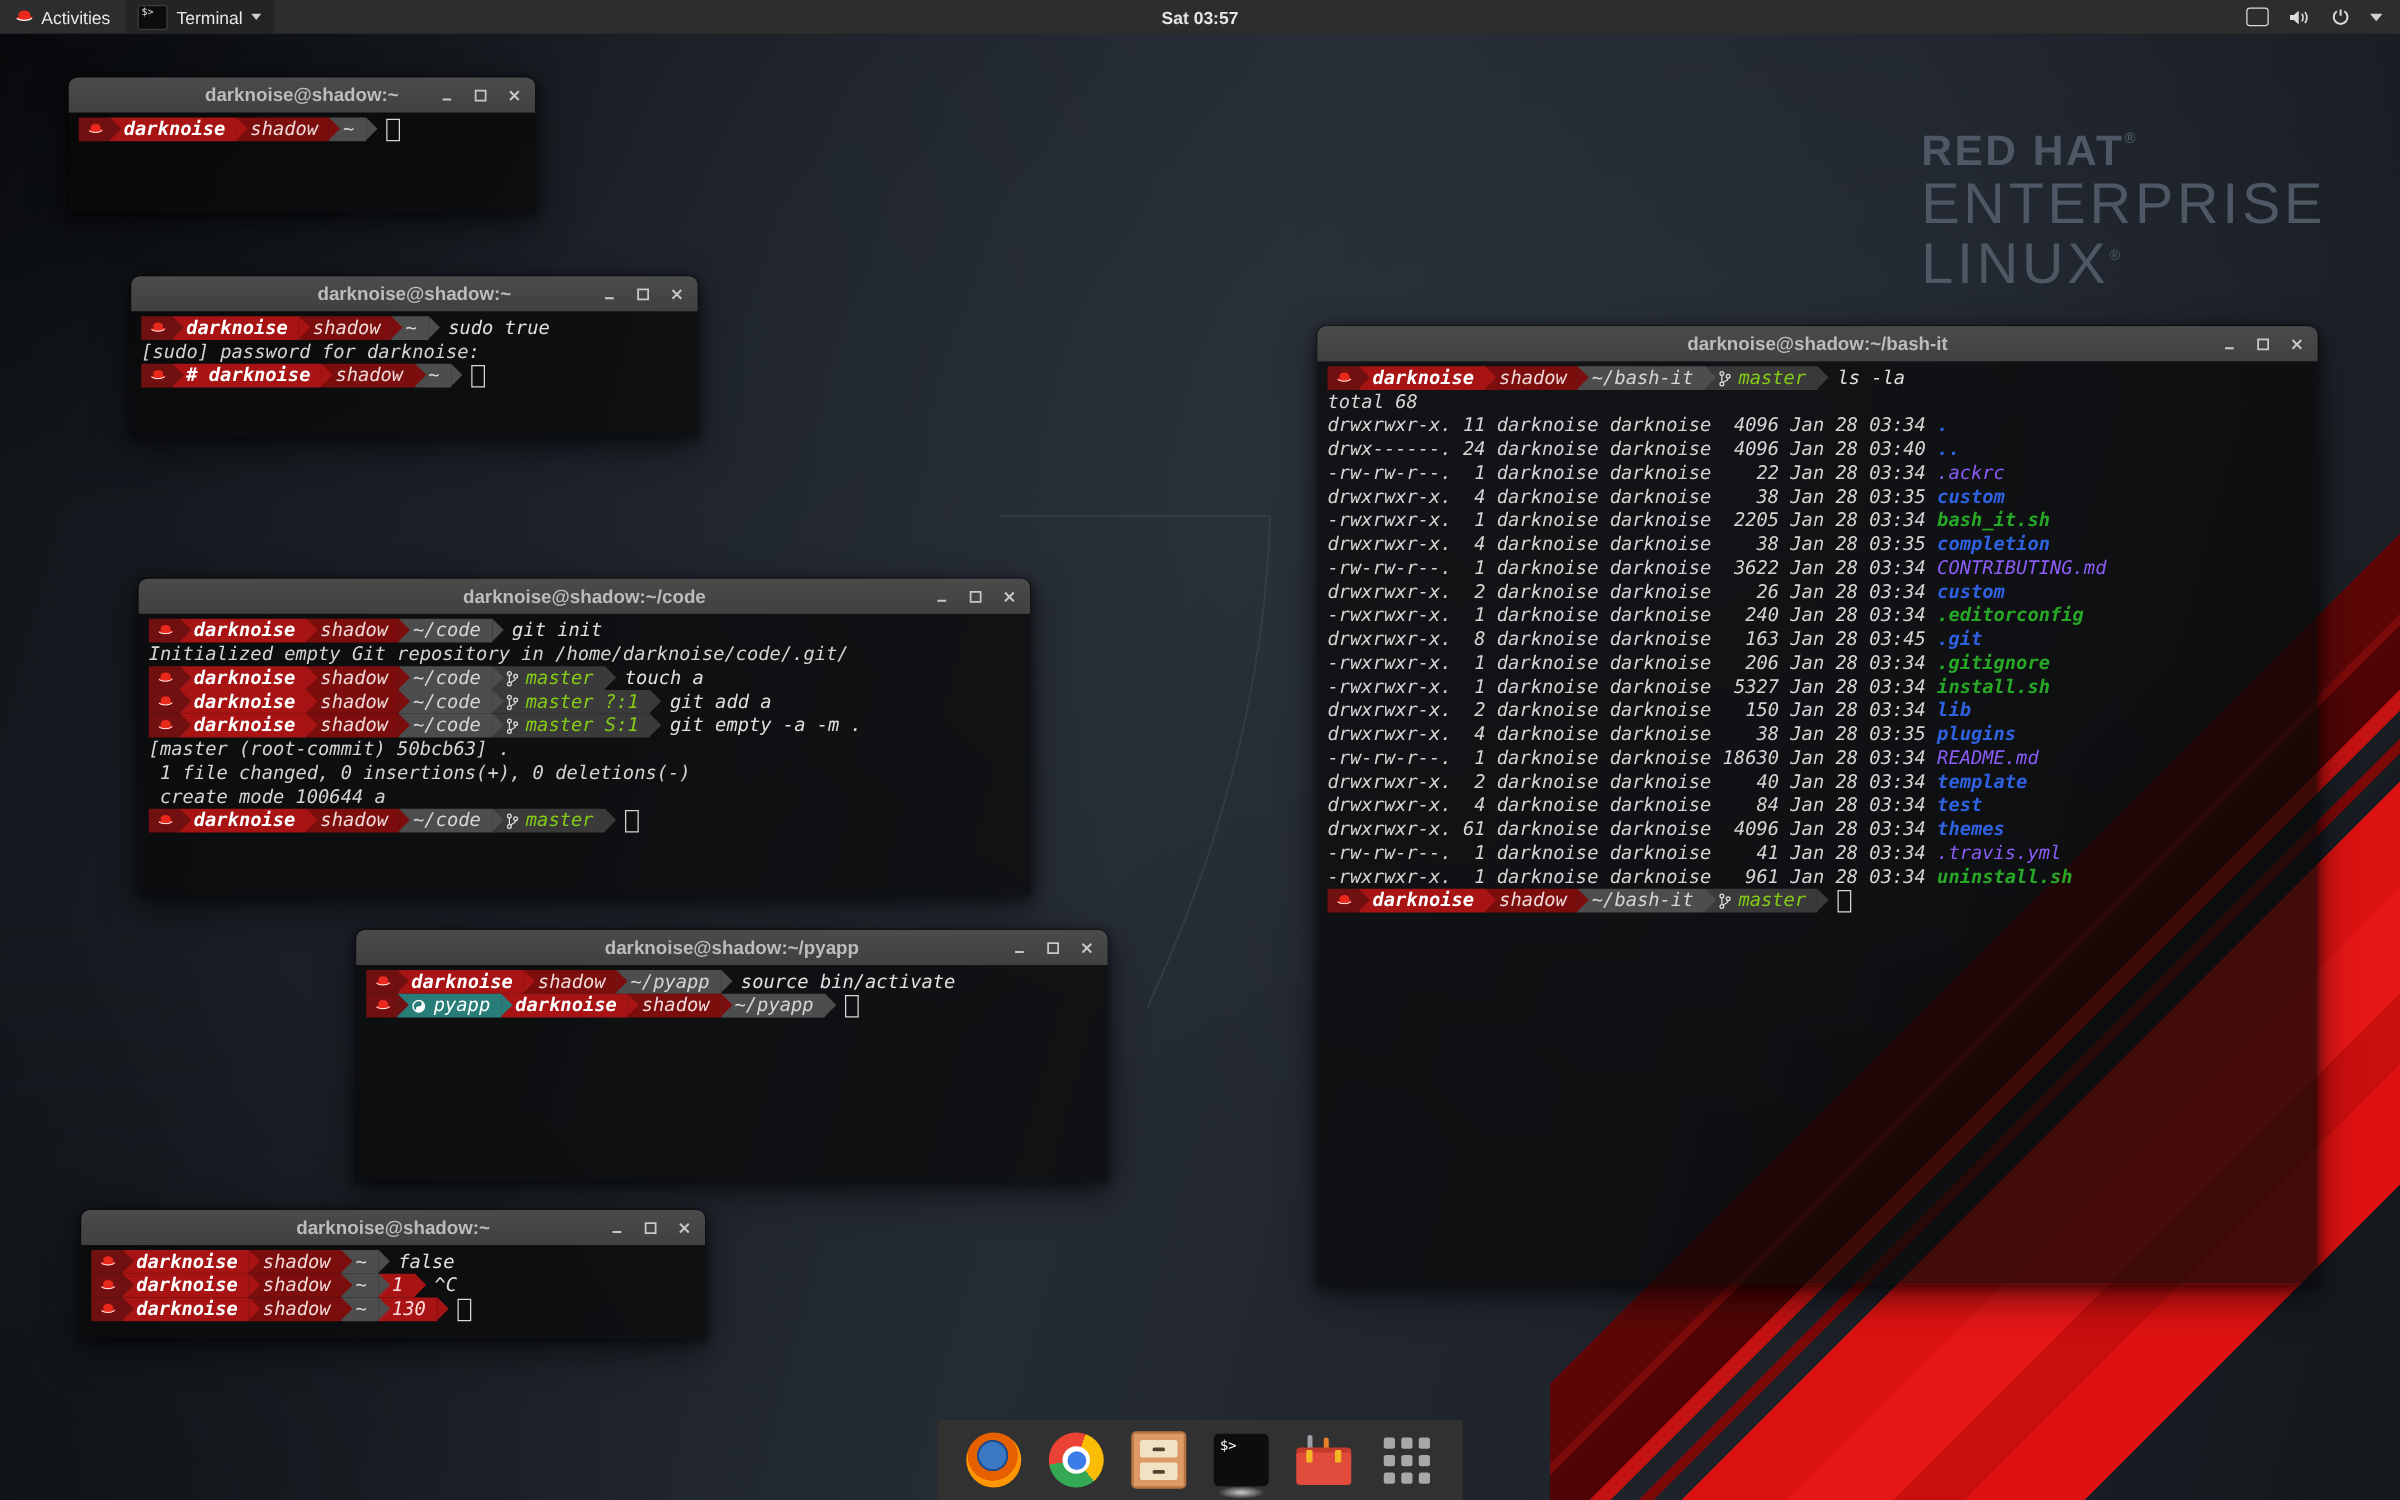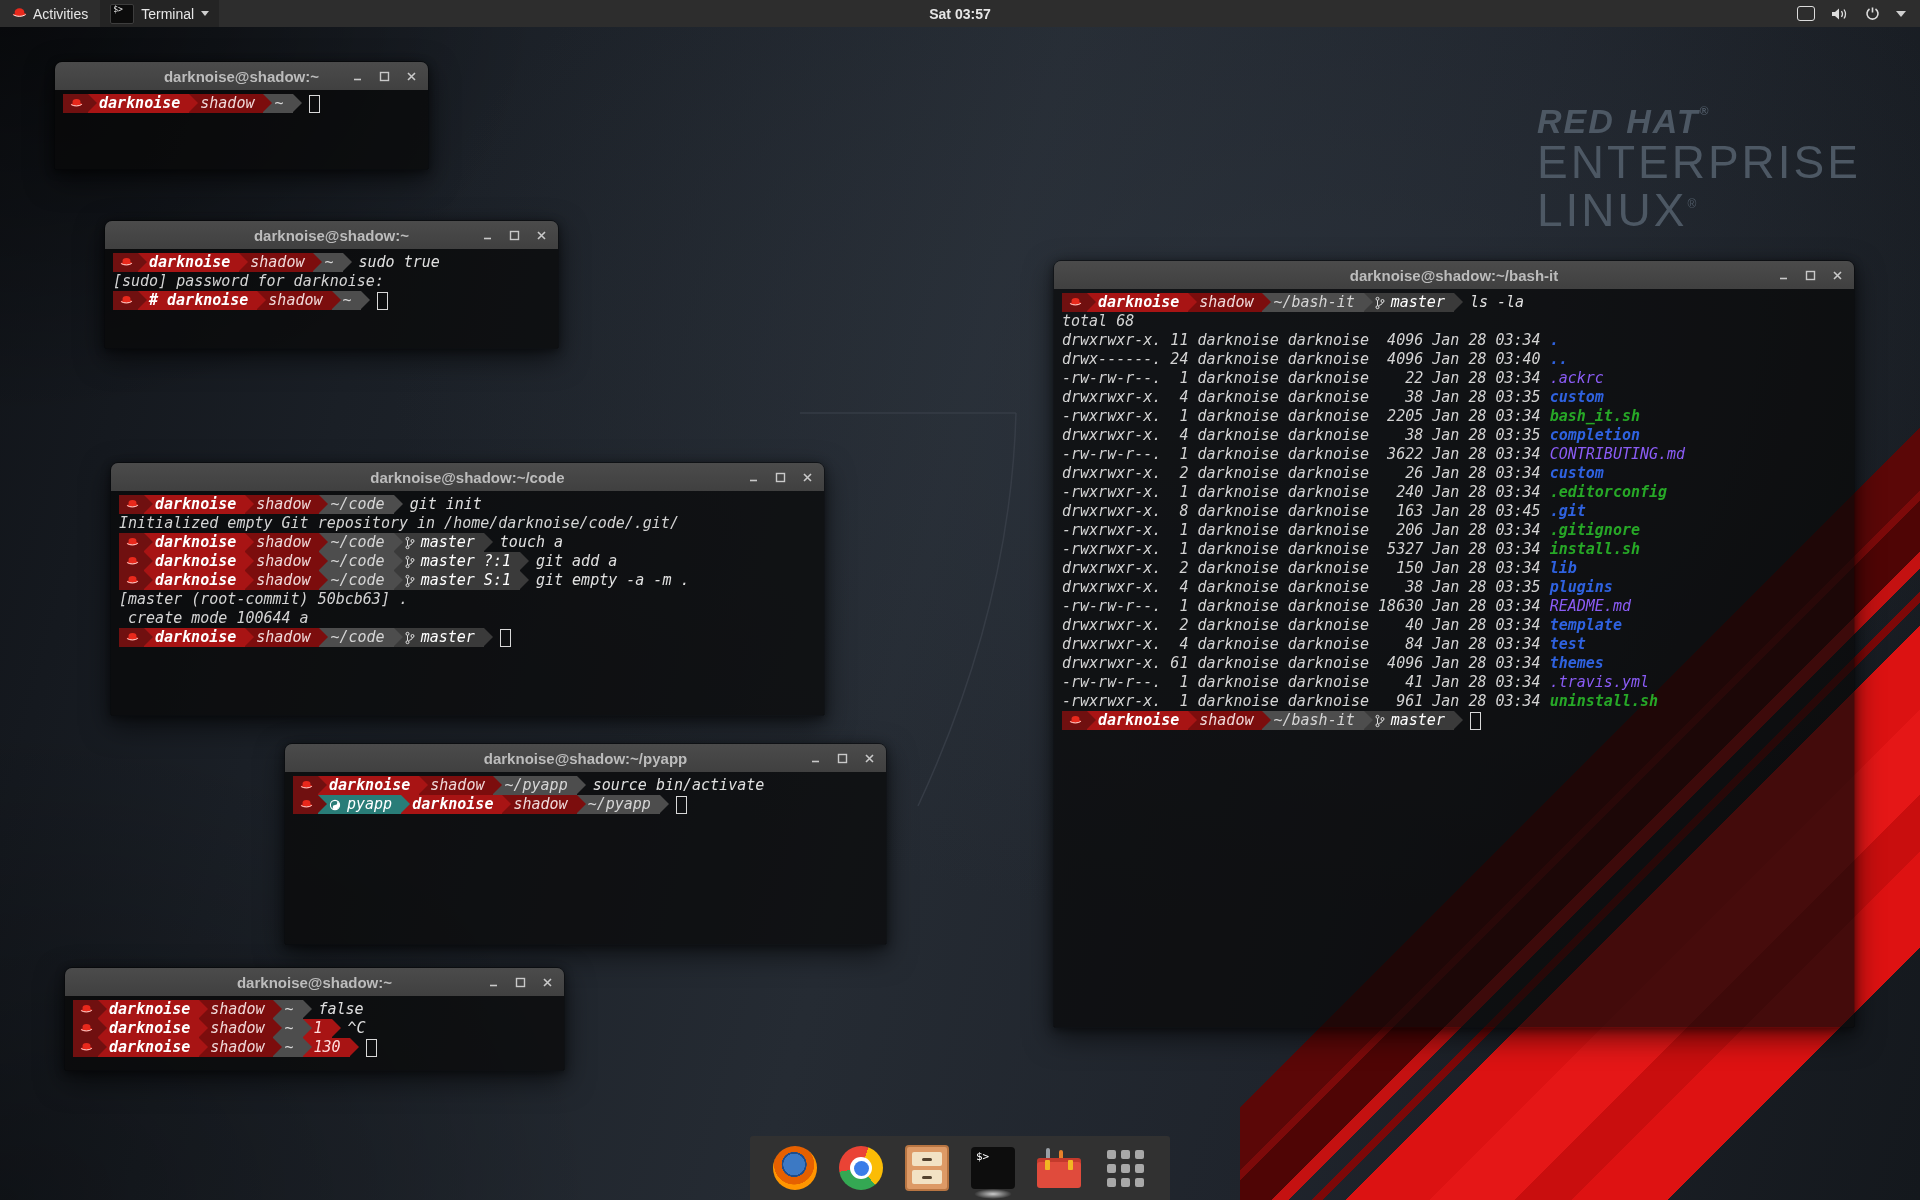--- a/index.html
+++ b/index.html
@@ -28,21 +28,21 @@
       #7c0808 616px,#7c0808 624px,
       rgba(0,0,0,0) 624px,rgba(0,0,0,0) 640px,
       #dc1212 640px,#dc1212 700px,
       #e51717 700px,#e51717 760px,
       #c90e0e 760px,#c90e0e 800px,
       #de1212 800px,#de1212 868px,
       rgba(0,0,0,0) 868px);
   }
   
   .rhel-logo{position:absolute;left:1537px;top:104px;z-index:2;color:#4d5864;line-height:1.04;user-select:none;}
-  .rhel-logo .l1{font-size:34px;font-weight:bold;letter-spacing:2px;font-style:italic;}
+  .rhel-logo .l1{font-size:34px;font-weight:bold;letter-spacing:2px;}
   .rhel-logo .l2,.rhel-logo .l3{font-size:46px;font-weight:300;letter-spacing:3px;font-family:"Liberation Sans",sans-serif;}
   .rhel-logo sup{font-size:12px;vertical-align:18px;}
   
   .topbar{position:absolute;left:0;top:0;width:1920px;height:27px;background:#2d2d2d;z-index:10;
     display:flex;align-items:center;color:#e6e6e6;font-size:14px;}
   .tb-left{display:flex;align-items:center;height:100%;}
   .activities{display:flex;align-items:center;gap:6px;padding:0 12px;height:100%;cursor:pointer;}
   .appmenu{display:flex;align-items:center;gap:7px;padding:0 10px;height:100%;background:#242424;cursor:pointer;}
   .mini-term{width:20px;height:18px;background:#0c0c0c;border:1px solid #3d3d3d;border-radius:2px;
     color:#e8e8e8;font-family:"DejaVu Sans Mono",monospace;font-size:8px;line-height:9px;padding-left:2px;}
@@ -65,21 +65,21 @@
   .tline{white-space:pre;height:19px;display:flex;align-items:center;}
   .tline.prompt-line{display:flex;}
   
   .seg{position:relative;display:inline-flex;align-items:center;height:19px;padding:0 9px 0 11px;flex:0 0 auto;}
   .seg::after{content:"";position:absolute;right:-9px;top:0;width:0;height:0;z-index:2;
     border-top:9.5px solid transparent;border-bottom:9.5px solid transparent;border-left:9px solid var(--segbg);}
   .seg-hat{--segbg:#701010;background:#701010;padding:0 5px 0 7px;}
   .seg-user{--segbg:#a81414;background:#a81414;color:#fff;font-weight:bold;}
   .seg-host{--segbg:#7c0d0d;background:#7c0d0d;color:#f0dada;}
   .seg-path{--segbg:#4d4d4d;background:#4d4d4d;color:#d6d6d6;}
-  .seg-git{--segbg:#3a3a3a;background:#3a3a3a;color:#ffffff;gap:6px;}
+  .seg-git{--segbg:#3a3a3a;background:#3a3a3a;color:#84cc16;gap:6px;}
   .seg-exit{--segbg:#a81414;background:#a81414;color:#ffdddd;}
   .seg-venv{--segbg:#297d78;background:#297d78;color:#fff;gap:6px;}
   .cmd{margin-left:16px;color:#e0e0e0;}
   .cursor{display:inline-block;width:9px;height:16px;border:1px solid #d8d8d8;margin-left:16px;flex:0 0 auto;}
   .ls-name.ls-dir{color:#2f62e0;font-weight:bold;}
   .ls-name.ls-exec{color:#27a827;font-weight:bold;}
   .ls-name.ls-file{color:#8b5cf6;}
   
   #win1{left:54px;top:61px;width:373px;height:107px;}
   #win2{left:104px;top:220px;width:453px;height:127px;}
@@ -282,20 +282,21 @@
             <ellipse cx="6.5" cy="4" rx="4" ry="3" fill="#e8291c"></ellipse>
             <path d="M0.5 6.2 C3 9 10 9 12.5 6 C11 5 9 4.6 6.5 4.8 C4 5 2 5.6 0.5 6.2 Z" fill="#e8291c"></path>
             <path d="M1.2 6.6 C4 8.4 9 8.4 11.8 6.4" stroke="#fff" stroke-width="0.8" fill="none"></path>
           </svg></span><span class="seg seg-user" style="z-index: 59;"><span>darknoise</span></span><span class="seg seg-host" style="z-index: 58;"><span>shadow</span></span><span class="seg seg-path" style="z-index: 57;"><span>~/code</span></span><span class="seg seg-git" style="z-index: 56;"><svg width="10" height="14" viewBox="0 0 10 14">
             <circle cx="2.5" cy="2.8" r="1.5" fill="none" stroke="#e2e2e2" stroke-width="1"></circle>
             <circle cx="2.5" cy="11.2" r="1.5" fill="none" stroke="#e2e2e2" stroke-width="1"></circle>
             <circle cx="7.5" cy="5" r="1.5" fill="none" stroke="#e2e2e2" stroke-width="1"></circle>
             <path d="M2.5 4.4 V9.6 M7.5 6.6 C7.5 8.6 4.8 8.8 3.4 10" fill="none" stroke="#e2e2e2" stroke-width="1"></path>
           </svg><span>master S:1</span></span><span class="cmd">git empty -a -m .</span></div>
       <div class="tline">[master (root-commit) 50bcb63] .</div>
+      <div class="tline"> 1 file changed, 0 insertions(+), 0 deletions(-)</div>
       <div class="tline"> create mode 100644 a</div>
       <div class="tline prompt-line"><span class="seg seg-hat" style="z-index: 60;"><svg width="13" height="11" viewBox="0 0 13 11">
             <ellipse cx="6.5" cy="4" rx="4" ry="3" fill="#e8291c"></ellipse>
             <path d="M0.5 6.2 C3 9 10 9 12.5 6 C11 5 9 4.6 6.5 4.8 C4 5 2 5.6 0.5 6.2 Z" fill="#e8291c"></path>
             <path d="M1.2 6.6 C4 8.4 9 8.4 11.8 6.4" stroke="#fff" stroke-width="0.8" fill="none"></path>
           </svg></span><span class="seg seg-user" style="z-index: 59;"><span>darknoise</span></span><span class="seg seg-host" style="z-index: 58;"><span>shadow</span></span><span class="seg seg-path" style="z-index: 57;"><span>~/code</span></span><span class="seg seg-git" style="z-index: 56;"><svg width="10" height="14" viewBox="0 0 10 14">
             <circle cx="2.5" cy="2.8" r="1.5" fill="none" stroke="#e2e2e2" stroke-width="1"></circle>
             <circle cx="2.5" cy="11.2" r="1.5" fill="none" stroke="#e2e2e2" stroke-width="1"></circle>
             <circle cx="7.5" cy="5" r="1.5" fill="none" stroke="#e2e2e2" stroke-width="1"></circle>
             <path d="M2.5 4.4 V9.6 M7.5 6.6 C7.5 8.6 4.8 8.8 3.4 10" fill="none" stroke="#e2e2e2" stroke-width="1"></path>

